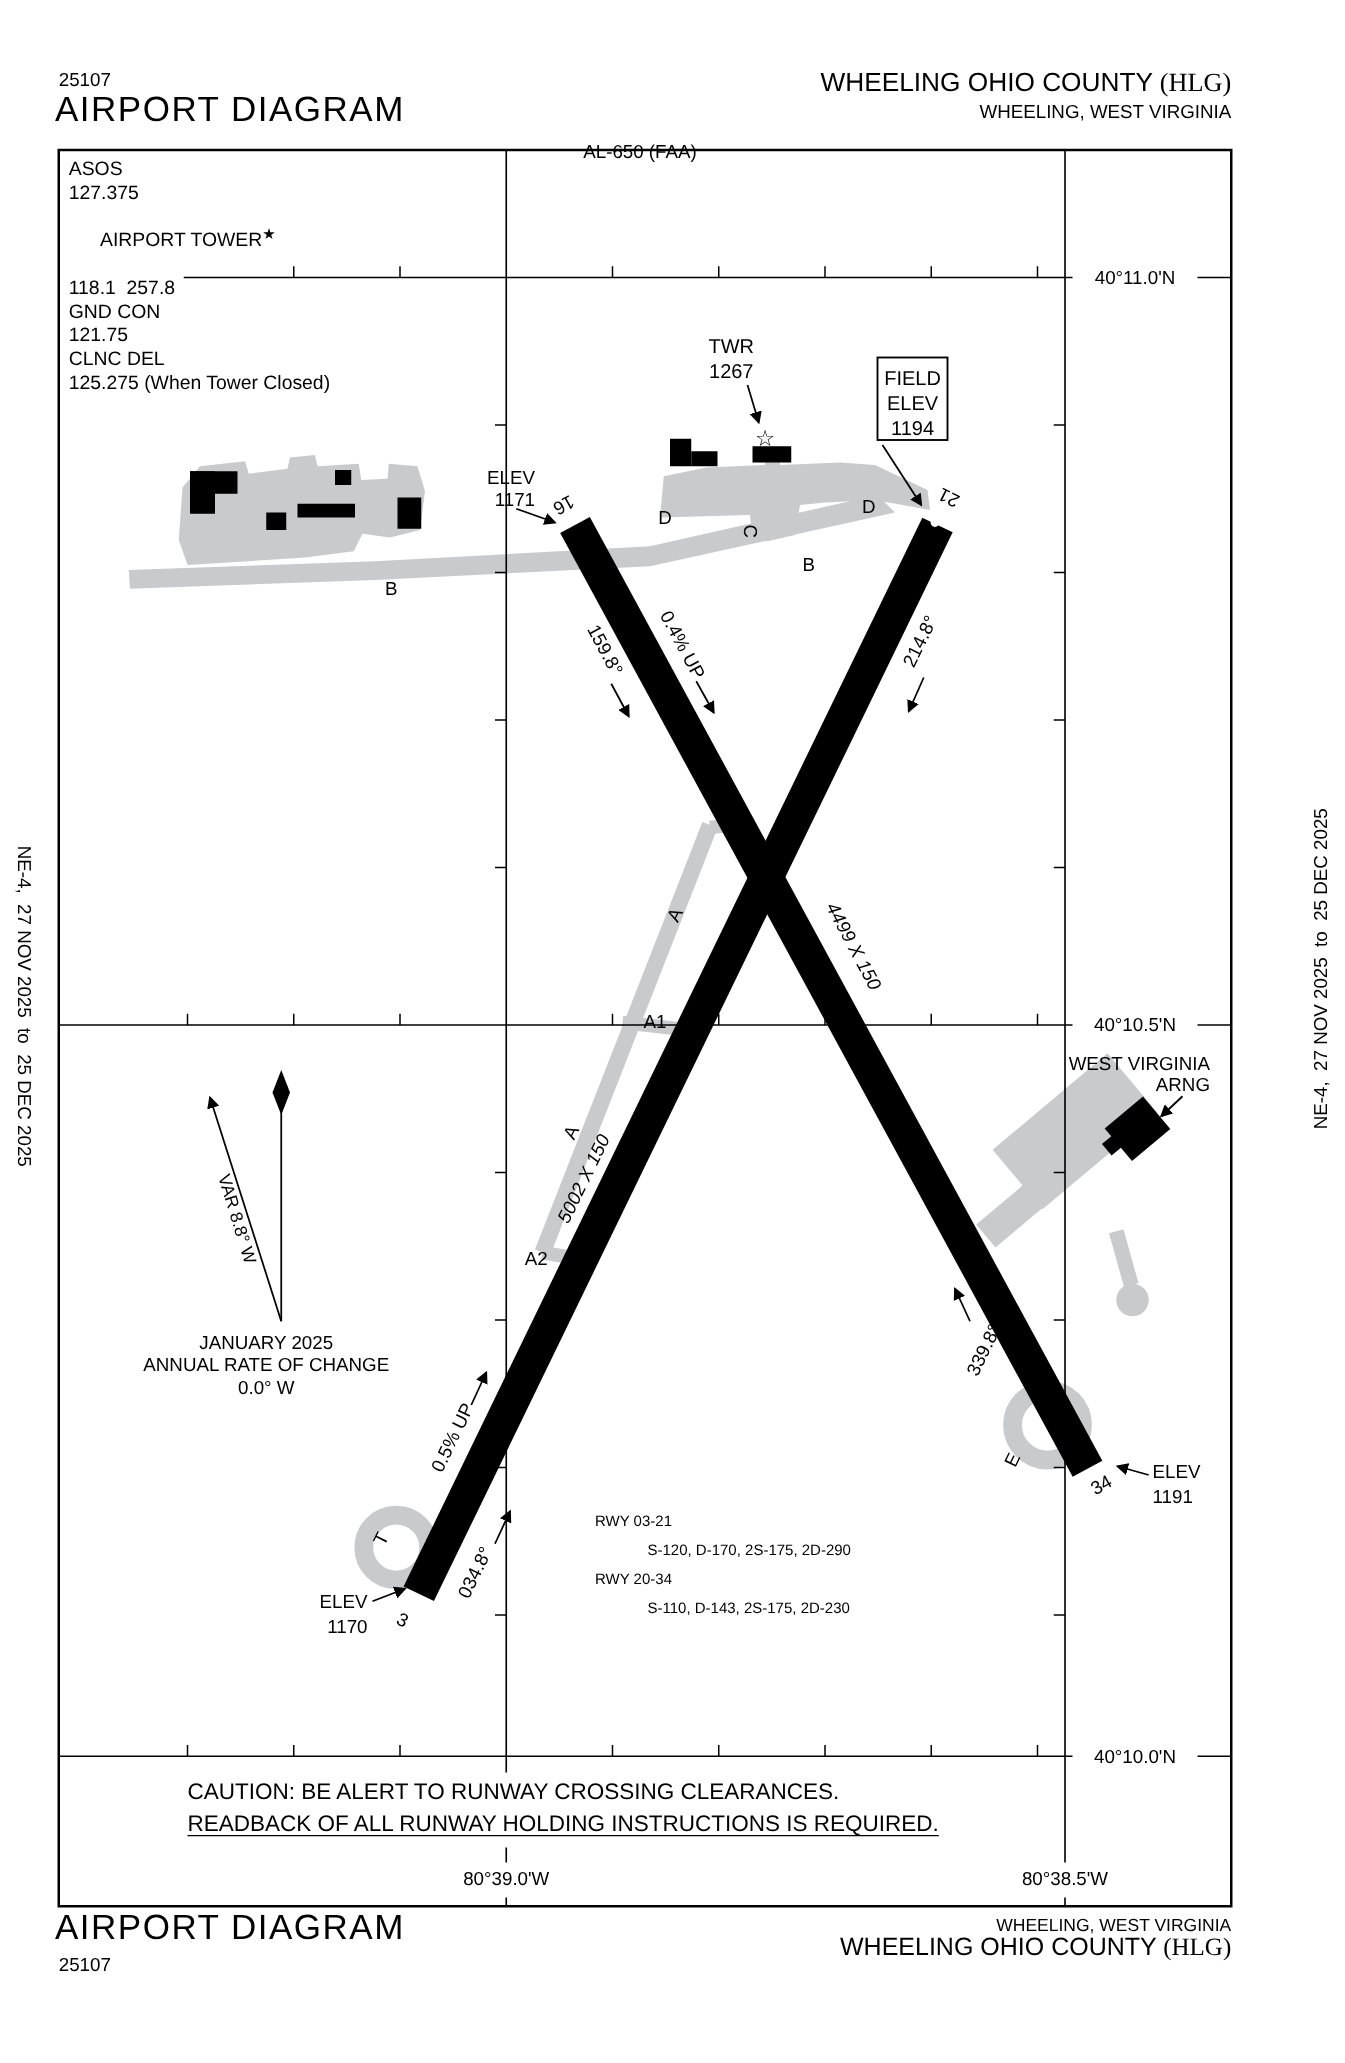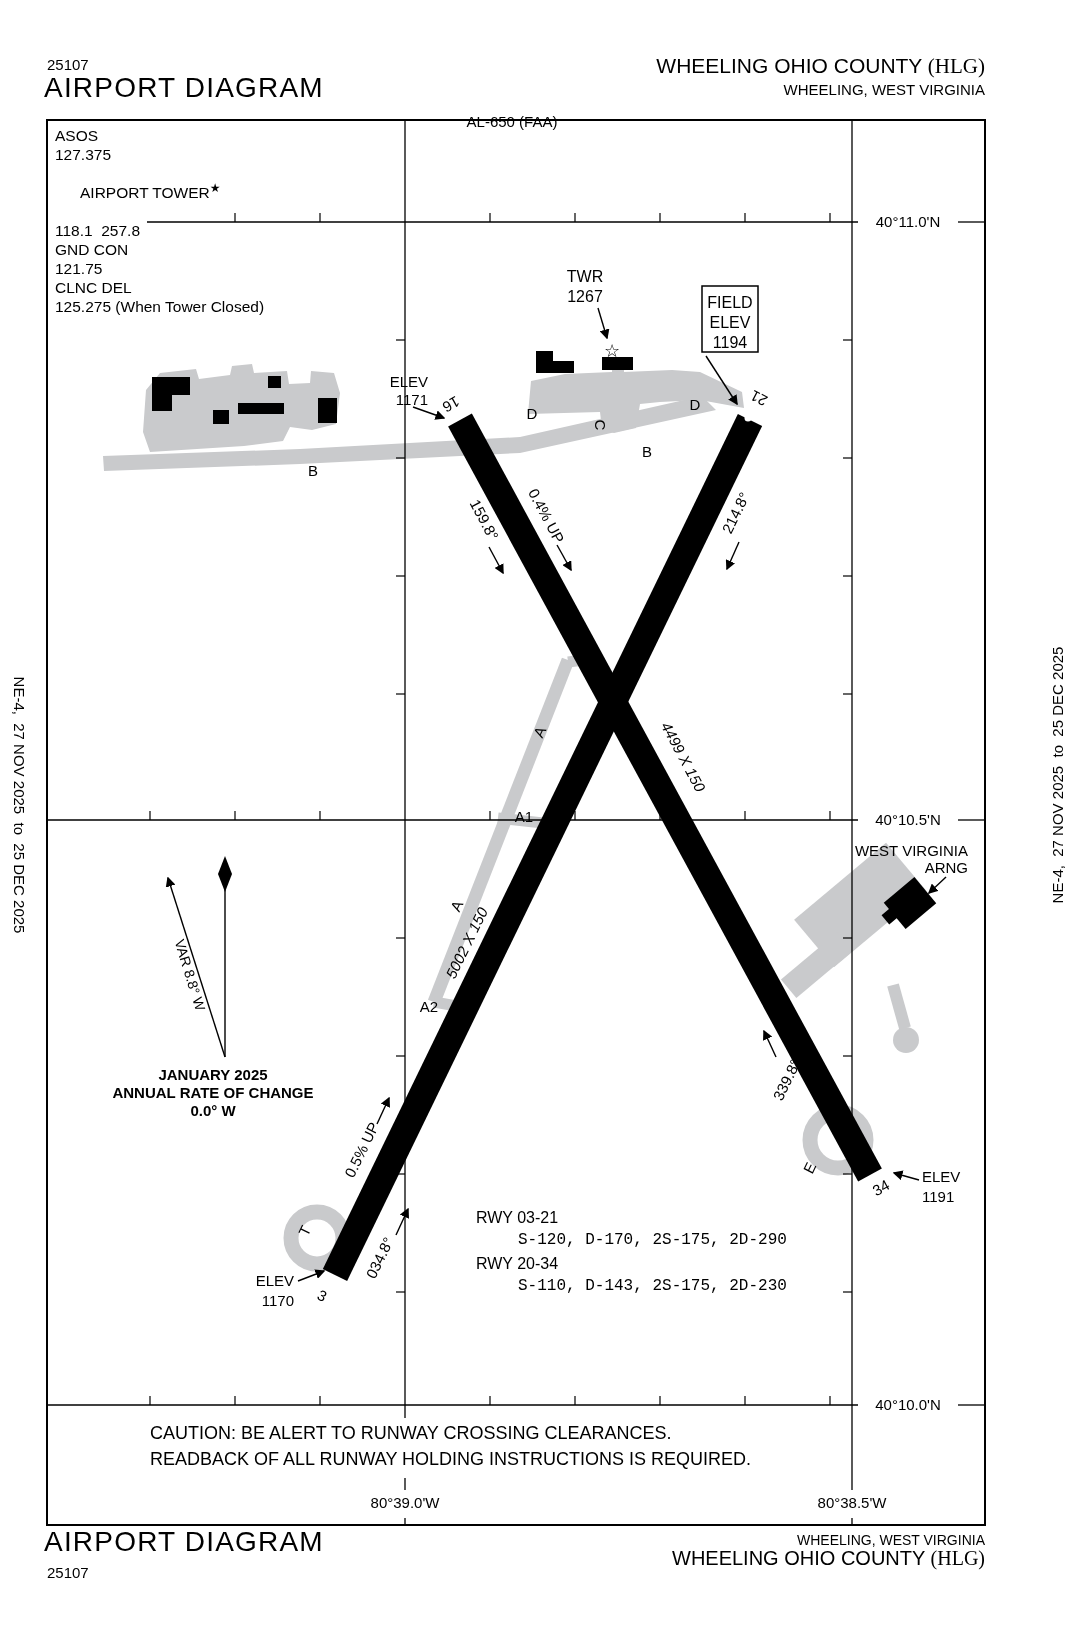--- a/index.html
+++ b/index.html
@@ -13,25 +13,25 @@
   .t21{font-size:21px;}
   .title{font-size:28px;letter-spacing:1.2px;}
   .serif{font-family:"Liberation Serif",serif;}
   .right{text-align:right;}
   .comm{left:55px;top:126px;font-size:15.5px;line-height:19px;}
   .comm div{white-space:pre;}
   .sup{vertical-align:super;font-size:12px;line-height:0;}
   .side{white-space:pre;font-size:15px;}
   .side-left{left:19px;top:805px;transform:translate(-50%,-50%) rotate(90deg);}
   .side-right{left:1057px;top:775px;transform:translate(-50%,-50%) rotate(-90deg);}
-  .jan{left:63px;top:1066px;width:300px;text-align:center;font-size:15px;line-height:18px;font-weight:bold;}
-  .rdata{left:476px;top:1206px;font-size:16px;line-height:23px;}
-  .rdata .ind{padding-left:42px;font-family:Liberation Mono, monospace;}
+  .jan{left:63px;top:1066px;width:300px;text-align:center;font-size:15px;line-height:18px;}
+  .rdata{left:476px;top:1206px;font-size:12px;line-height:23px;}
+  .rdata .ind{padding-left:42px;}
   .caution{left:150px;top:1420px;font-size:18px;line-height:26px;}
-  .caution .ul{text-underline-offset:3px;text-align:right;}
+  .caution .ul{text-decoration:underline;text-underline-offset:3px;text-align:right;}
   svg{position:absolute;left:0;top:0;}
   svg text{font-family:"Liberation Sans",sans-serif;fill:#000;}
   svg .t15{font-size:15px;}
   svg .t16{font-size:16px;}
   svg .it{font-size:15px;font-style:italic;}
 </style>
 </head>
 <body>
 
 <div class="page">

